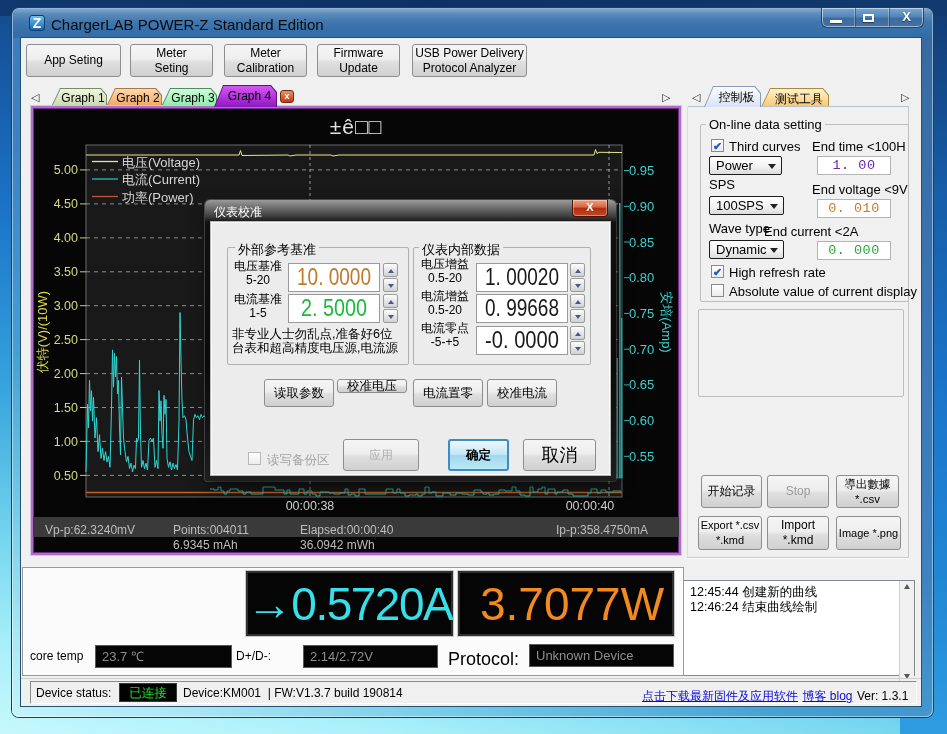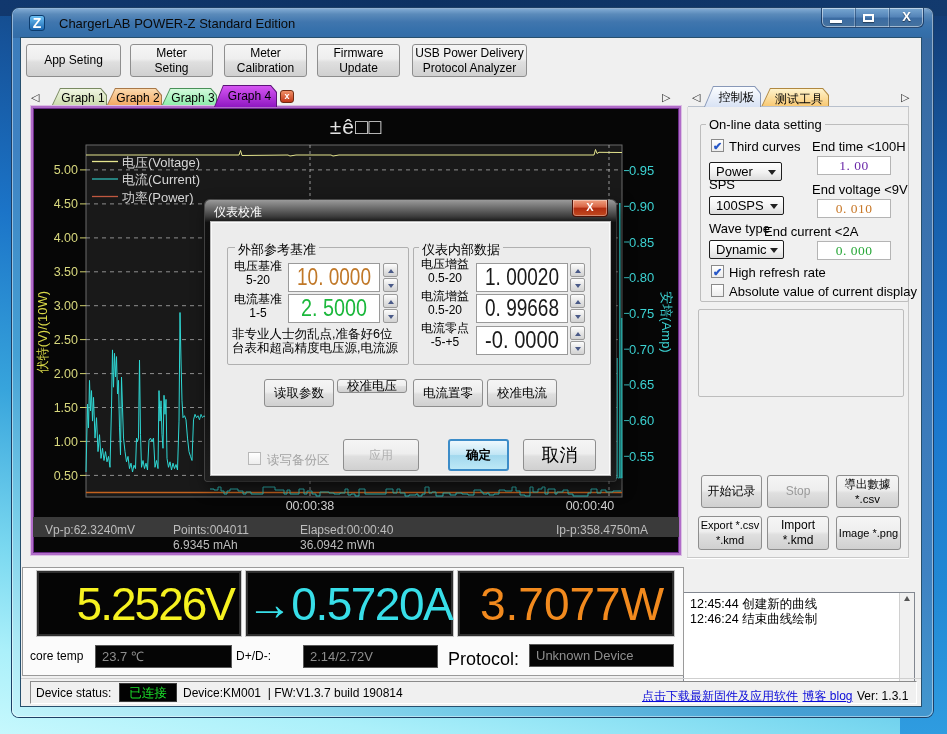--- a/index.html
+++ b/index.html
@@ -4,21 +4,21 @@
 * {margin:0;padding:0;box-sizing:border-box}
 html,body {width:947px;height:734px;overflow:hidden;font-family:"Liberation Sans",sans-serif}
 #app {position:relative;width:947px;height:734px;background:linear-gradient(192deg,#0a2a54 0%,#0f3c70 12%,#16539a 26%,#1b74c8 44%,#37a4dc 63%,#7ad8f0 80%,#abf0fa 91%,#c6f8fd 100%)}
 .deskT {left:0;top:0;width:947px;height:16px;background:linear-gradient(90deg,#11386e 0%,#0d3162 45%,#123a6e 100%)}
 .deskR {left:900px;top:0;width:47px;height:734px;background:linear-gradient(#123a72 0%,#175ca6 25%,#1b76cc 55%,#2188d4 80%,#2f9ce0 100%)}
 .a {position:absolute}
 .win {left:12px;top:8px;width:921px;height:709px;border-radius:7px;background:linear-gradient(205deg,#38699f 0%,#3a74b2 25%,#3e82c2 50%,#45a0d4 68%,#77cce8 82%,#abe8f5 93%,#c2f4fb 100%);box-shadow:inset 0 0 0 1px rgba(255,255,255,.45),0 0 0 1px #1d3f66}
 .tbar {left:13px;top:9px;width:919px;height:29px;border-radius:6px 6px 0 0;background:linear-gradient(#7fa9d2 0%,#5a8aba 18%,#4076ae 45%,#3570ab 75%,#336ca6 100%)}
 .client {left:21px;top:38px;width:900px;height:668px;background:#f0f0f0;box-shadow:0 0 0 1px #27506e}
 .ticon {left:29px;top:15px;width:16px;height:16px;border-radius:3px;background:linear-gradient(#6cc0f4,#1a66b0);border:1px solid #0c3c6e;color:#fff;font-weight:bold;font-size:14px;line-height:14px;text-align:center}
-.ttext {left:59px;top:16px;font-size:13px;color:#0a0a0a}
+.ttext {left:51px;top:16px;font-size:15px;color:#0a0a0a}
 .capgrp {left:821px;top:8px;width:103px;height:20px;border:1px solid rgba(20,50,90,.8);border-top:none;border-radius:0 0 6px 6px;box-shadow:inset 0 0 0 1px rgba(255,255,255,.5);background:linear-gradient(#79a8d2 0%,#5585b9 45%,#3c6ca2 55%,#45729f 100%);display:flex}
 .capgrp>div {flex:1;position:relative;border-right:1px solid rgba(30,60,100,.55);box-shadow:inset -1px 0 0 rgba(255,255,255,.28)}
 .capgrp>div:last-child {border-right:none;box-shadow:none}
 .cmin {width:27px} .cmax {width:26px} .ccls {width:50px}
 .btn {background:linear-gradient(#f5f5f5,#eeeeee 45%,#dfdfdf 55%,#d0d0d0);border:1px solid #8e8e8e;border-radius:3px;font-size:12px;color:#000;display:flex;align-items:center;justify-content:center;text-align:center;line-height:15px}
 .tab {bottom:0}
 .tabsh {clip-path:polygon(9px 0px,calc(100% - 6px) 0px,100% 7px,100% 100%,0px 100%)}
 .tab i {position:absolute;left:1px;top:1px;right:1px;bottom:0;clip-path:polygon(8.5px 0px,calc(100% - 5.5px) 0px,100% 6.5px,100% 100%,0px 100%)}
 .tab span {position:absolute;width:100%;text-align:center;font-size:12px;top:3px;left:4px;z-index:2}
 .gpanel {left:31px;top:106px;width:650px;height:449px;background:#060606;border:2px solid #b06cc8;box-shadow:inset 0 0 0 1px #6c2c88,0 0 0 1px #dcc0e4}
@@ -29,21 +29,21 @@
 .cl {font-family:"Liberation Sans",sans-serif;font-size:13px;fill:#3cd2d2}
 .ylr {font-family:"Liberation Sans",sans-serif;font-size:13px;fill:#d8d848}
 .clr {font-family:"Liberation Sans",sans-serif;font-size:13px;fill:#3cd2d2}
 .lg {font-family:"Liberation Sans",sans-serif;font-size:13px;fill:#d6d6d6}
 .tt {font-family:"Liberation Sans",sans-serif;font-size:21px;fill:#e2e2e2}
 .xl {font-family:"Liberation Sans",sans-serif;font-size:12.5px;fill:#cfcfcf}
 .lbl {font-size:13px;color:#000;white-space:nowrap}
 .cb {width:13px;height:13px;background:linear-gradient(#fff,#ededed);border:1px solid #8a8a8a;font-size:11px;line-height:12px;text-align:center;color:#2858c8;font-weight:bold}
 .dd {border:1px solid #1e1e1e;border-radius:2px;background:linear-gradient(#ffffff,#f2f2f2 55%,#dcdcdc);font-size:13px;color:#000;padding-left:6px;line-height:17px}
 .dd b {position:absolute;right:5px;top:7px;width:0;height:0;border-left:4px solid transparent;border-right:4px solid transparent;border-top:5px solid #222}
-.fld {border:1px solid #b4b4b4;background:#fff;font-family:Liberation Serif, serif;font-size:13.5px;text-align:center;line-height:17px;letter-spacing:.5px}
+.fld {border:1px solid #b4b4b4;background:#fff;font-family:Liberation Mono, monospace;font-size:13.5px;text-align:center;line-height:17px;letter-spacing:.5px}
 .gbx {border:1px solid #bdbdbd;border-radius:2px}
 .gbl {font-size:13px;color:#000;background:#f0f0f0;padding:0 3px;white-space:nowrap}
 .blk {background:#050505;border:1px solid #585858;color:#8e8e8e;font-size:13px;line-height:21px;padding-left:6px;white-space:nowrap}
 .seg {background:#050505;border:2px solid #303030;box-shadow:0 0 0 1px #cacaca;font-size:46px;display:flex;align-items:center;white-space:nowrap}
 .dlg {left:205px;top:200px;width:411px;height:281px;z-index:50;border-radius:5px 5px 3px 3px;background:linear-gradient(#9a9a9a 0%,#6a6a6a 3%,#3a3a3a 6%,#101010 8%,#0a0a0a 60%,#1e1e1e 100%);box-shadow:3px 6px 16px rgba(0,0,0,.65),0 0 0 1px rgba(255,255,255,.25)}
 .dtitle {left:9px;top:4px;font-size:12px;color:#fff}
 .dx {left:367px;top:0px;width:36px;height:17px;background:linear-gradient(#f0a080 0%,#d86444 45%,#b02c10 50%,#c24a20 100%);border:1px solid #4a1006;border-top:none;border-radius:0 0 4px 4px;color:#fff;font-weight:bold;font-size:11px;text-align:center;line-height:15px;box-shadow:inset 0 0 0 1px rgba(255,255,255,.35)}
 .dinner {left:6px;top:22px;width:399px;height:253px;background:#ececec;box-shadow:0 0 0 1px #b8b8b8, inset 0 0 0 1px #fafafa}
 .dlbl {font-size:12px;color:#000;text-align:center;white-space:nowrap}
 .din {border:1px solid #9a9a9a;background:#fff;overflow:hidden}
@@ -197,21 +197,21 @@
 <div class="a" style="left:687px;top:107px;width:1px;height:450px;background:#dcdcdc"></div>
 <div class="a" style="left:908px;top:107px;width:1px;height:450px;background:#c8c8c8"></div>
 <div class="a" style="left:687px;top:557px;width:222px;height:1px;background:#c8c8c8"></div>
 <div class="a" style="left:687px;top:558px;width:222px;height:1px;background:#ffffff"></div>
 
 <div class="a gbx" style="left:700px;top:124px;width:209px;height:178px"></div>
 <div class="a gbl" style="left:706px;top:117px">On-line data setting</div>
 <div class="a cb" style="left:711px;top:139px">✔</div>
 <div class="a lbl" style="left:729px;top:139px">Third curves</div>
 <div class="a lbl" style="left:812px;top:139px">End time &lt;100H</div>
-<div class="a dd" style="left:709px;top:162px;width:73px;height:19px">Power<b></b></div>
+<div class="a dd" style="left:709px;top:156px;width:73px;height:19px">Power<b></b></div>
 <div class="a fld" style="left:817px;top:156px;width:74px;height:19px;color:#6a28a8">1. 00</div>
 <div class="a lbl" style="left:709px;top:177px">SPS</div>
 <div class="a dd" style="left:709px;top:196px;width:75px;height:19px">100SPS<b></b></div>
 <div class="a lbl" style="left:812px;top:182px">End voltage &lt;9V</div>
 <div class="a fld" style="left:817px;top:199px;width:74px;height:19px;color:#c87828">0. 010</div>
 <div class="a lbl" style="left:709px;top:221px">Wave type</div>
 <div class="a dd" style="left:709px;top:240px;width:75px;height:19px">Dynamic<b></b></div>
 <div class="a lbl" style="left:764px;top:224px">End current &lt;2A</div>
 <div class="a fld" style="left:817px;top:241px;width:74px;height:19px;color:#28a838">0. 000</div>
 <div class="a cb" style="left:711px;top:265px">✔</div>
@@ -219,30 +219,29 @@
 <div class="a cb" style="left:711px;top:284px"></div>
 <div class="a lbl" style="left:729px;top:284px">Absolute value of current display</div>
 <div class="a gbx" style="left:698px;top:309px;width:206px;height:88px"></div>
 <div class="a btn" style="left:701px;top:475px;width:61px;height:33px">开始记录</div>
 <div class="a btn" style="left:767px;top:475px;width:62px;height:33px;color:#9a9a9a">Stop</div>
 <div class="a btn" style="left:836px;top:475px;width:63px;height:33px;font-size:11.5px">導出數據<br>*.csv</div>
 <div class="a btn" style="left:698px;top:516px;width:64px;height:34px;font-size:11px;white-space:nowrap">Export *.csv<br>*.kmd</div>
 <div class="a btn" style="left:767px;top:516px;width:62px;height:34px">Import<br>*.kmd</div>
 <div class="a btn" style="left:836px;top:516px;width:65px;height:34px;font-size:11px;white-space:nowrap">Image *.png</div>
 
-<div class="a" style="left:683px;top:592px;width:232px;height:96px;background:#fff;border:1px solid #828790">
+<div class="a" style="left:683px;top:580px;width:232px;height:96px;background:#fff;border:1px solid #828790">
 <div style="position:absolute;left:6px;top:4px;font-size:12.5px;color:#000;line-height:15px">12:45:44 创建新的曲线<br>12:46:24 结束曲线绘制</div>
 <div class="scrl" style="right:0;top:0;width:15px;height:101px">
 <div style="position:absolute;top:3px;left:4px;border-left:3.5px solid transparent;border-right:3.5px solid transparent;border-bottom:5px solid #555"></div>
 <div style="position:absolute;bottom:3px;left:4px;border-left:3.5px solid transparent;border-right:3.5px solid transparent;border-top:5px solid #555"></div>
 </div>
 </div>
 
 <div class="a" style="left:22px;top:567px;width:662px;height:109px;background:#fbfbfb;border:1px solid #9a9a9a"></div>
-<div class="a seg" style="left:37px;top:571px;width:204px;height:65px;color:#f6f220;justify-content:flex-end;padding-right:5px;letter-spacing:-2px">5.2526V</div>
 <div class="a seg" style="left:246px;top:571px;width:207px;height:65px;color:#38dee8;justify-content:center;letter-spacing:-1.5px">→0.5720A</div>
 <div class="a seg" style="left:458px;top:571px;width:216px;height:65px;color:#f28a1e;justify-content:center;padding-left:12px">3.7077W</div>
 <div class="a" style="left:30px;top:649px;font-size:12px;color:#000">core temp</div>
 <div class="a blk" style="left:95px;top:645px;width:137px;height:23px">23.7 ℃</div>
 <div class="a" style="left:236px;top:649px;font-size:12px;color:#000">D+/D-:</div>
 <div class="a blk" style="left:303px;top:645px;width:135px;height:23px">2.14/2.72V</div>
 <div class="a" style="left:448px;top:649px;font-size:18px;color:#000">Protocol:</div>
 <div class="a blk" style="left:529px;top:644px;width:145px;height:23px">Unknown Device</div>
 
 <div class="a" style="left:21px;top:678px;width:900px;height:1px;background:#cfcfcf"></div>

